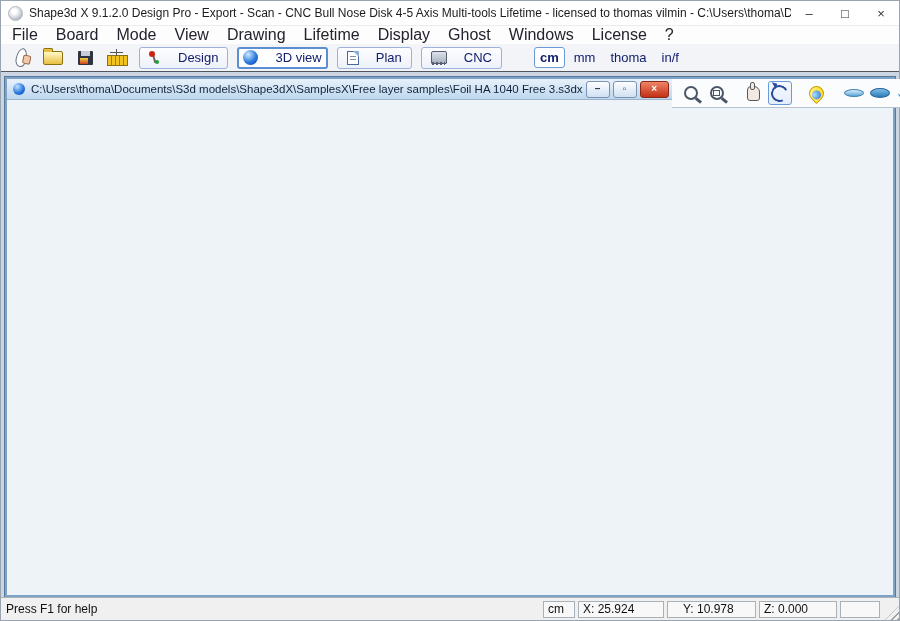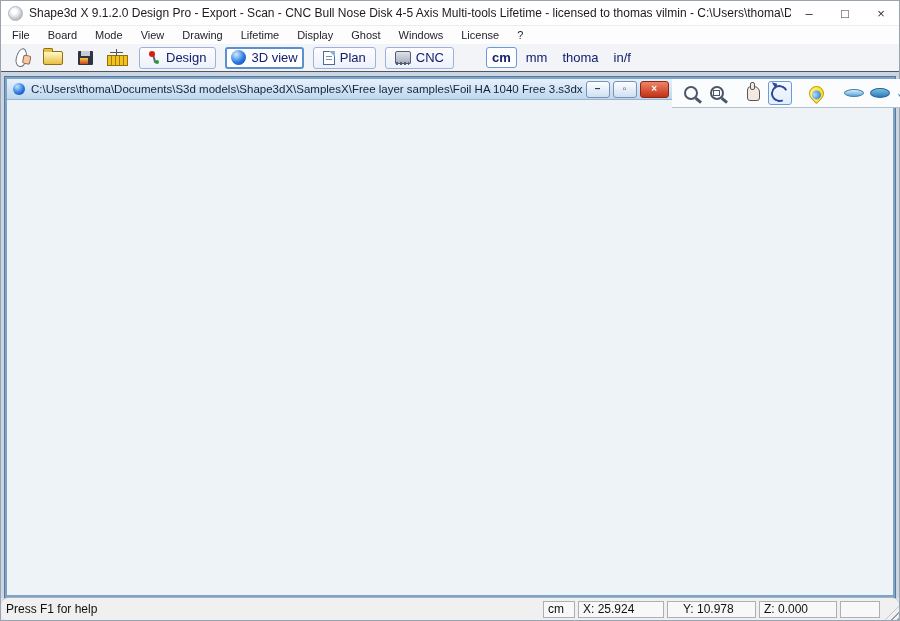--- a/index.html
+++ b/index.html
@@ -9,40 +9,40 @@
 
   
   .titlebar{height:24px;background:#ffffff;display:flex;align-items:center;padding-left:7px;border-bottom:1px solid #ececec;}
   .appicon{width:13px;height:13px;border-radius:50%;flex:none;margin-right:6px;
     background:radial-gradient(circle at 40% 35%,#ffffff 20%,#cfd4da 55%,#8d949c);border:1px solid #b3b8be;}
   .title{flex:1;font-size:12px;color:#1c1c1c;white-space:nowrap;overflow:hidden;}
   .wbtn{width:36px;height:23px;display:flex;align-items:center;justify-content:center;font-size:13px;color:#333;flex:none;}
 
   
   .menubar{height:18px;background:#fdfdfd;display:flex;align-items:center;padding-left:2px;}
-  .menu-item{padding:0 9px;font-size:11px;color:#23232d;}
+  .menu-item{padding:0 9px;font-size:16px;color:#23232d;}
 
   
   .toolbar{height:27px;background:#f3f4f8;border-bottom:2px solid #53555c;display:flex;align-items:center;padding-left:4px;}
   .ficons{display:flex;align-items:center;}
   .ficn{width:32px;height:26px;display:flex;align-items:center;justify-content:center;position:relative;}
   .ficn i{position:relative;display:block;}
   .fs-fboard{width:9px;height:17px;border:1.5px solid #667080;border-radius:50% 50% 45% 45% / 60% 60% 40% 40%;background:#fff;transform:rotate(12deg);}
   .fs-fboard::after{content:"";position:absolute;right:-5px;top:5px;width:6px;height:7px;background:#f2c9aa;border:1px solid #96644a;border-radius:2px;}
   .fs-fopen{width:18px;height:12px;background:linear-gradient(#fff8c8,#e8c040);border:1px solid #8f7010;border-radius:1px 2px 2px 2px;}
   .fs-fopen::before{content:"";position:absolute;left:-1px;top:-4px;width:8px;height:3px;background:#e8c040;border:1px solid #8f7010;border-bottom:0;border-radius:2px 2px 0 0;}
   .fs-fsave{width:15px;height:14px;background:#2e3440;border-radius:1px;}
   .fs-fsave::before{content:"";position:absolute;left:3px;top:0;width:9px;height:5px;background:#c8ccd8;}
   .fs-fsave::after{content:"";position:absolute;left:2px;bottom:1px;width:8px;height:6px;background:linear-gradient(#f0d040,#d04020);}
   .fs-fdims{width:19px;height:9px;background:repeating-linear-gradient(90deg,#f2c31e 0 3px,#a37d12 3px 4px);border:1px solid #8f7010;margin-top:6px;}
   .fs-fdims::before{content:"";position:absolute;left:8px;top:-7px;width:1px;height:7px;background:#555;}
   .fs-fdims::after{content:"";position:absolute;left:2px;top:-4px;width:13px;height:1px;background:#555;}
 
   .modebtns{display:flex;align-items:center;gap:9px;margin-left:6px;}
-  .mode-btn{display:flex;align-items:center;gap:5px;height:22px;padding:0 9px;border:1px solid #9cb2dc;border-radius:3px;
+  .mode-btn{display:flex;align-items:center;gap:17px;height:22px;padding:0 9px;border:1px solid #9cb2dc;border-radius:3px;
     background:linear-gradient(#fdfdff,#edf1fa);color:#14206e;font-size:13px;font-family:"Liberation Sans",sans-serif;cursor:default;}
   .mode-btn.active{border:2px solid #5c8fd2;background:#ffffff;padding:0 4px;}
   .mode-btn i{position:relative;display:block;flex:none;}
   .mi-design-nodes{width:12px;height:14px;}
   .mi-design-nodes::after{content:"";position:absolute;left:4px;top:2px;width:2px;height:10px;background:#666;transform:rotate(-14deg);}
   .mi-design-nodes::before{content:"";position:absolute;left:0;top:0;width:6px;height:6px;border-radius:50%;background:#d02010;box-shadow:5px 8px 0 -1px #22a030;z-index:1;}
   .mi-sphere{width:15px;height:15px;border-radius:50%;background:radial-gradient(circle at 35% 30%,#cfeaff,#2a7ae0 55%,#0a3aa0);}
   .mi-plan-doc{width:12px;height:14px;background:#fff;border:1px solid #4a6a9a;box-sizing:border-box;}
   .mi-plan-doc::before{content:"";position:absolute;right:-1px;top:-1px;border:3px solid #8ab0d8;border-left-color:transparent;border-bottom-color:transparent;}
   .mi-plan-doc::after{content:"";position:absolute;left:2px;top:4px;width:6px;height:1px;background:#7890a8;box-shadow:0 3px 0 #7890a8;}
@@ -113,21 +113,21 @@
     background:linear-gradient(#e02020,#f09000 30%,#e8e020 48%,#30b030 64%,#2060e0 84%,#7020b0);}
   .ds-sis{font-style:italic;font-weight:bold;font-size:13px;color:#2a5ad0;font-family:"Liberation Serif",serif;}
   .ds-colors{width:13px;height:13px;background:conic-gradient(#f0b800 0 25%,#50c0cc 0 50%,#78b428 0 75%,#e02818 0);border-radius:1px;}
 
   
   .viewport{flex:1;background:#d7f6f2;position:relative;overflow:hidden;}
   .viewport svg{position:absolute;left:0;top:0;width:100%;height:100%;}
 
   
   .statusbar{position:absolute;left:0;right:0;bottom:0;height:22px;background:#f0f0f0;border-top:1px solid #aab2ba;
-    display:flex;align-items:center;font-size:12px;color:#111;border-radius:7px;}
+    display:flex;align-items:center;font-size:12px;color:#111;}
   .shelp{flex:1;padding-left:5px;}
   .spanel{border:1px solid #a8b0b8;background:#f8f8f8;height:15px;line-height:15px;padding:0 4px;margin-right:3px;box-sizing:content-box;white-space:nowrap;}
   .su{width:22px;}
   .sx{width:76px;}
   .sy{width:68px;padding-left:15px;}
   .sz{width:68px;}
   .se{width:30px;}
   .grip{width:14px;height:14px;align-self:flex-end;margin-left:2px;
     background:repeating-linear-gradient(135deg,#98a0a8 0 1.5px,transparent 1.5px 4.5px);
     clip-path:polygon(100% 0,100% 100%,0 100%);}

